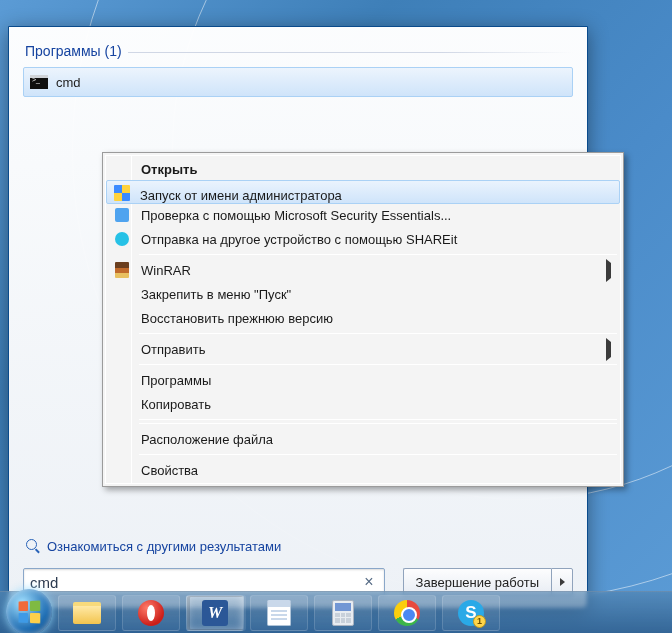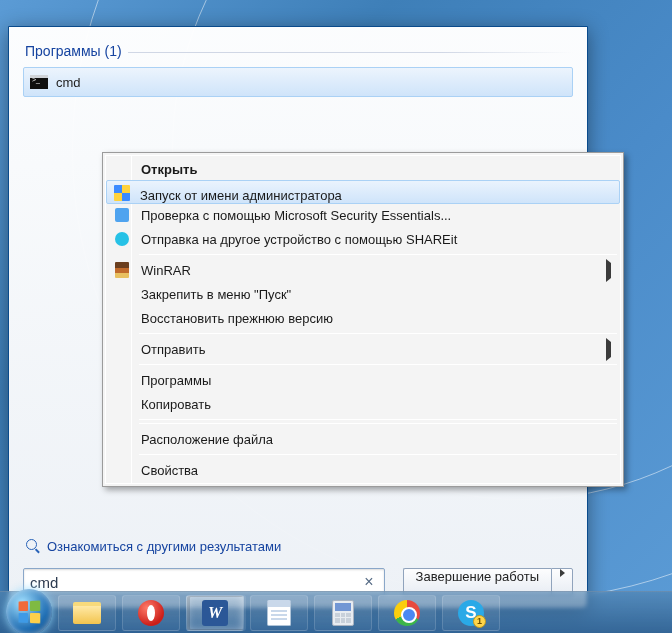--- a/index.html
+++ b/index.html
@@ -80,21 +80,21 @@
     }
     .search-box input {
       flex: 1; border: none; outline: none; font-family: inherit; font-size: 15px;
       color: #2b3a4f; background: transparent;
     }
     .clear-x { color: #566b85; font-size: 16px; padding: 0 4px; cursor: pointer; }
     .shutdown-group { display: flex; height: 28px; }
     .shutdown-btn, .shutdown-arrow {
       background: linear-gradient(to bottom, #fdfdfe, #e7ecf3);
       border: 1px solid #90a3bc;
-      display: flex; align-items: flex-start; justify-content: center;
+      display: flex; align-items: center; justify-content: center;
       cursor: pointer; color: #222;
     }
     .shutdown-btn { padding: 0 12px; border-radius: 2px 0 0 2px; border-right: none; }
     .shutdown-arrow { width: 22px; border-radius: 0 2px 2px 0; }
     .tri-right { width: 0; height: 0; border-top: 4px solid transparent; border-bottom: 4px solid transparent; border-left: 5px solid #3b3b3b; }
 
     
     .context-menu {
       position: absolute;
       left: 79px; top: 85px;

